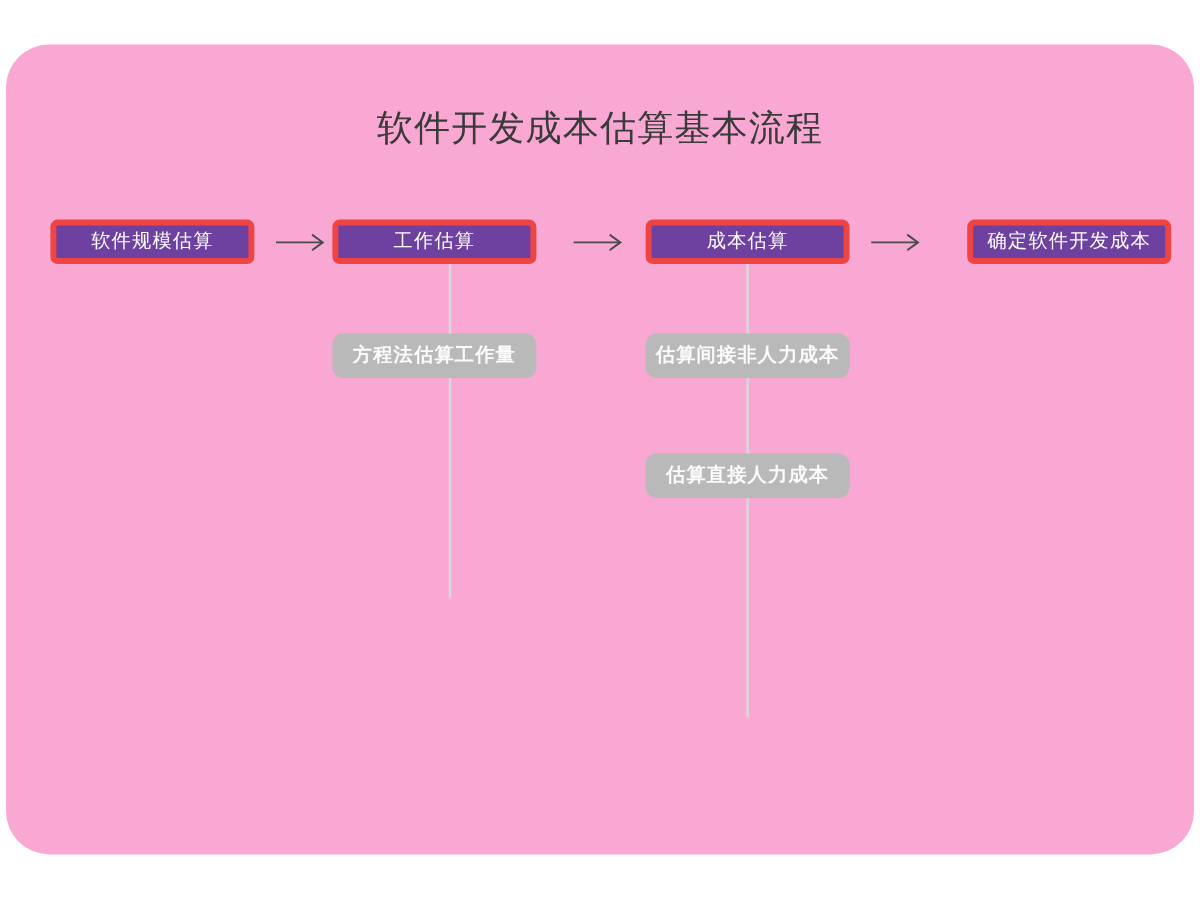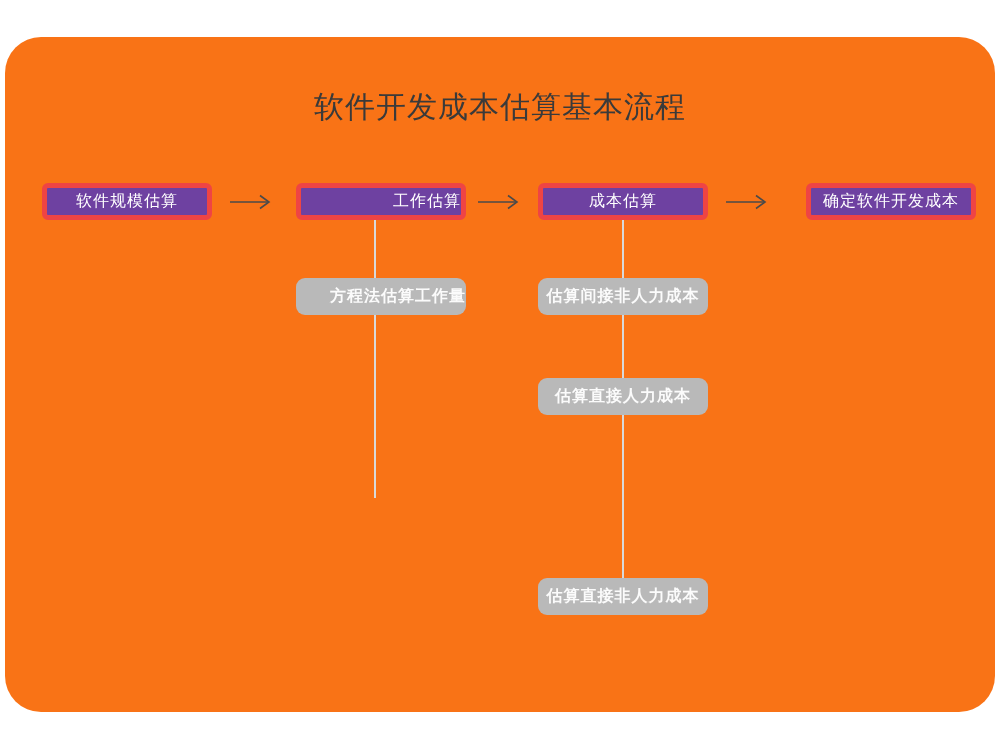--- a/index.html
+++ b/index.html
@@ -13,21 +13,21 @@
     height: 750px;
     background: #ffffff;
     overflow: hidden;
   }
   .card {
     position: absolute;
     left: 5px;
     top: 37px;
     width: 990px;
     height: 675px;
-    background: #f97316;
+    background: #f9a8d4;
     border-radius: 36px;
   }
   .title {
     position: absolute;
     left: 0;
     top: 50px;
     width: 990px;
     text-align: center;
     font-size: 30px;
     font-weight: 500;
@@ -67,21 +67,21 @@
   }
   .arrow-svg {
     position: absolute;
     top: 156px; 
     width: 48px;
     height: 18px;
     z-index: 2;
   }
   
   .col-1 { left: 37px; }
-  .col-2 { left: 291px; justify-content: flex-end; }
+  .col-2 { left: 272px; }
   .col-3 { left: 533px; }
   .col-4 { left: 781px; margin-left: 20px; }
   
   .row-1 { top: 241px; }
   .row-2 { top: 341px; }
   .row-3 { top: 441px; }
   .row-4 { top: 541px; }
 </style>
 </head>
 <body>
@@ -123,18 +123,15 @@
     <div class="node node-secondary col-2 row-1">
       <span>方程法估算工作量</span>
     </div>
 
     <div class="node node-secondary col-3 row-1">
       <span>估算间接非人力成本</span>
     </div>
     <div class="node node-secondary col-3 row-2">
       <span>估算直接人力成本</span>
     </div>
-    <div class="node node-secondary col-3 row-4">
-      <span>估算直接非人力成本</span>
-    </div>
 
   </div>
 </div>
 
 </body></html>

